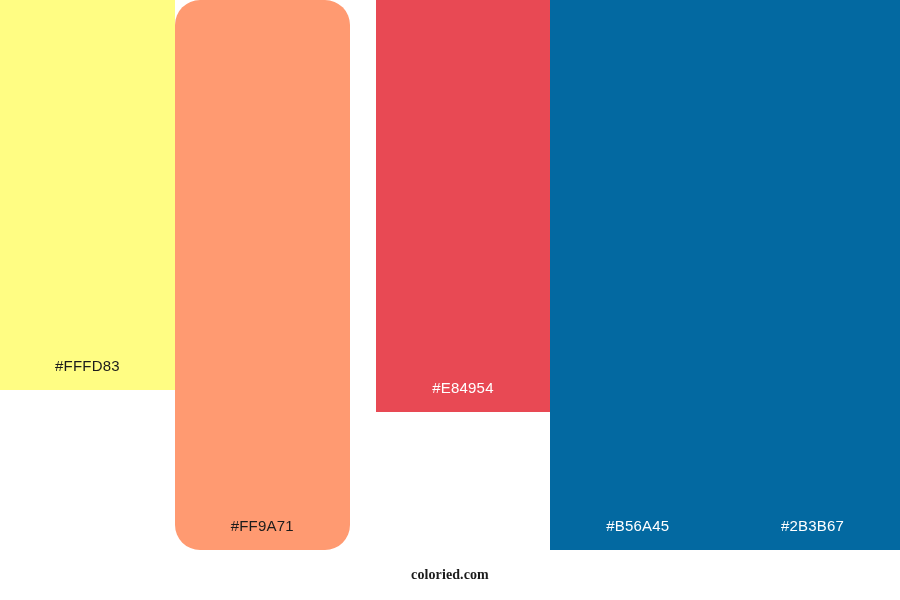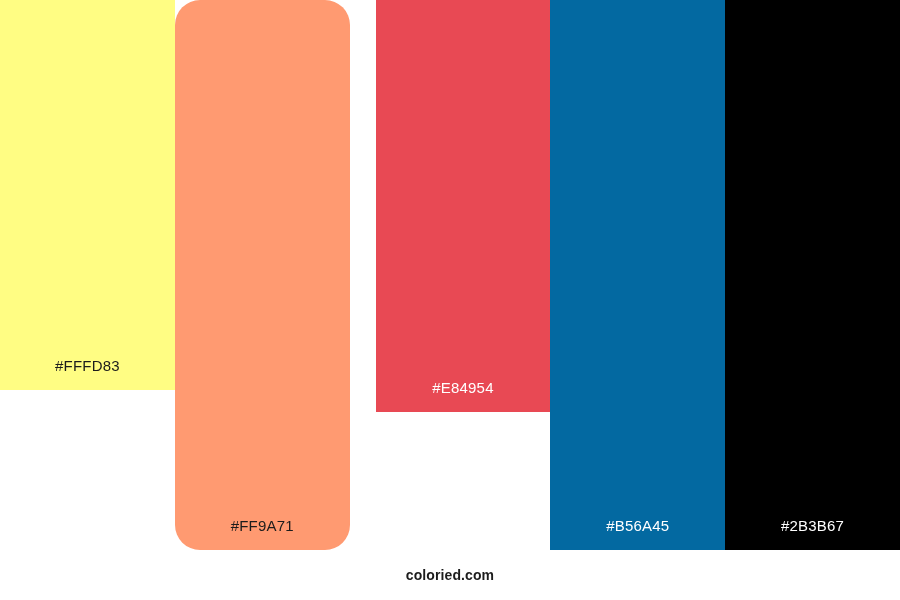--- a/index.html
+++ b/index.html
@@ -61,21 +61,21 @@
     top: 550px;
     width: 900px;
     height: 50px;
     background: #ffffff;
     display: flex;
     align-items: center;
     justify-content: center;
   }
 
   .footer-credit {
-    font-family: Liberation Sans, sans-serif;
+    font-family: Liberation Serif, serif;
     font-size: 14px;
     font-weight: 700;
     color: #1c1c1c;
     letter-spacing: 0.1px;
     line-height: 1;
     white-space: nowrap;
     user-select: none;
   }
 </style>
 </head>
@@ -94,21 +94,21 @@
     </div>
 
     <div class="swatch" style="background-color: rgb(232, 73, 84); height: 412px; margin-left: 26px;">
       <span class="swatch-label" style="color: rgb(255, 255, 255);">#E84954</span>
     </div>
 
     <div class="swatch" style="background-color: #0369a1; height: 550px;">
       <span class="swatch-label" style="color: rgb(255, 255, 255);">#B56A45</span>
     </div>
 
-    <div class="swatch" style="background-color: #000000; height: 550px;">
+    <div class="swatch" style="background-color: #0369a1; height: 550px;">
       <span class="swatch-label" style="color: rgb(255, 255, 255);">#2B3B67</span>
     </div>
 
   </div>
 
   <div class="footer-bar" style="background-color: rgb(255, 255, 255); top: 550px; height: 50px;">
     <span class="footer-credit" style="color: rgb(28, 28, 28);">coloried.com</span>
   </div>
 
 </div>

